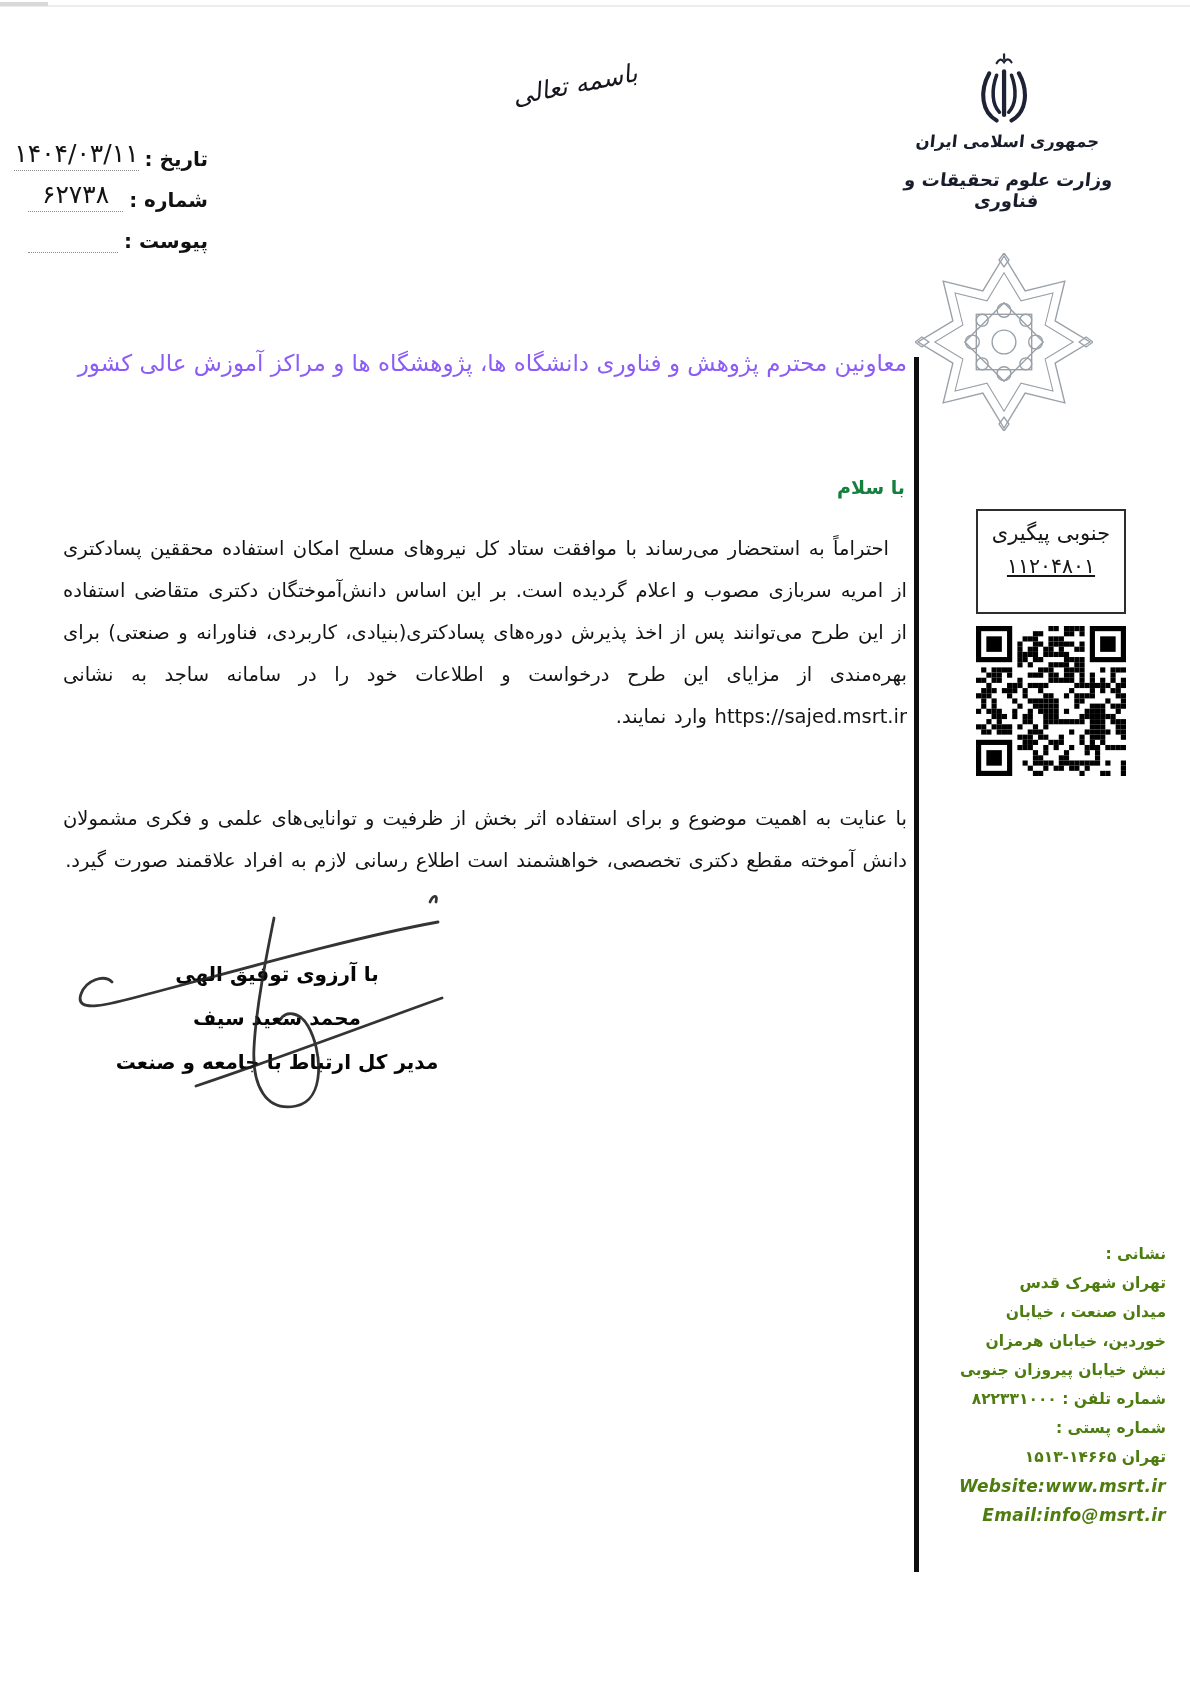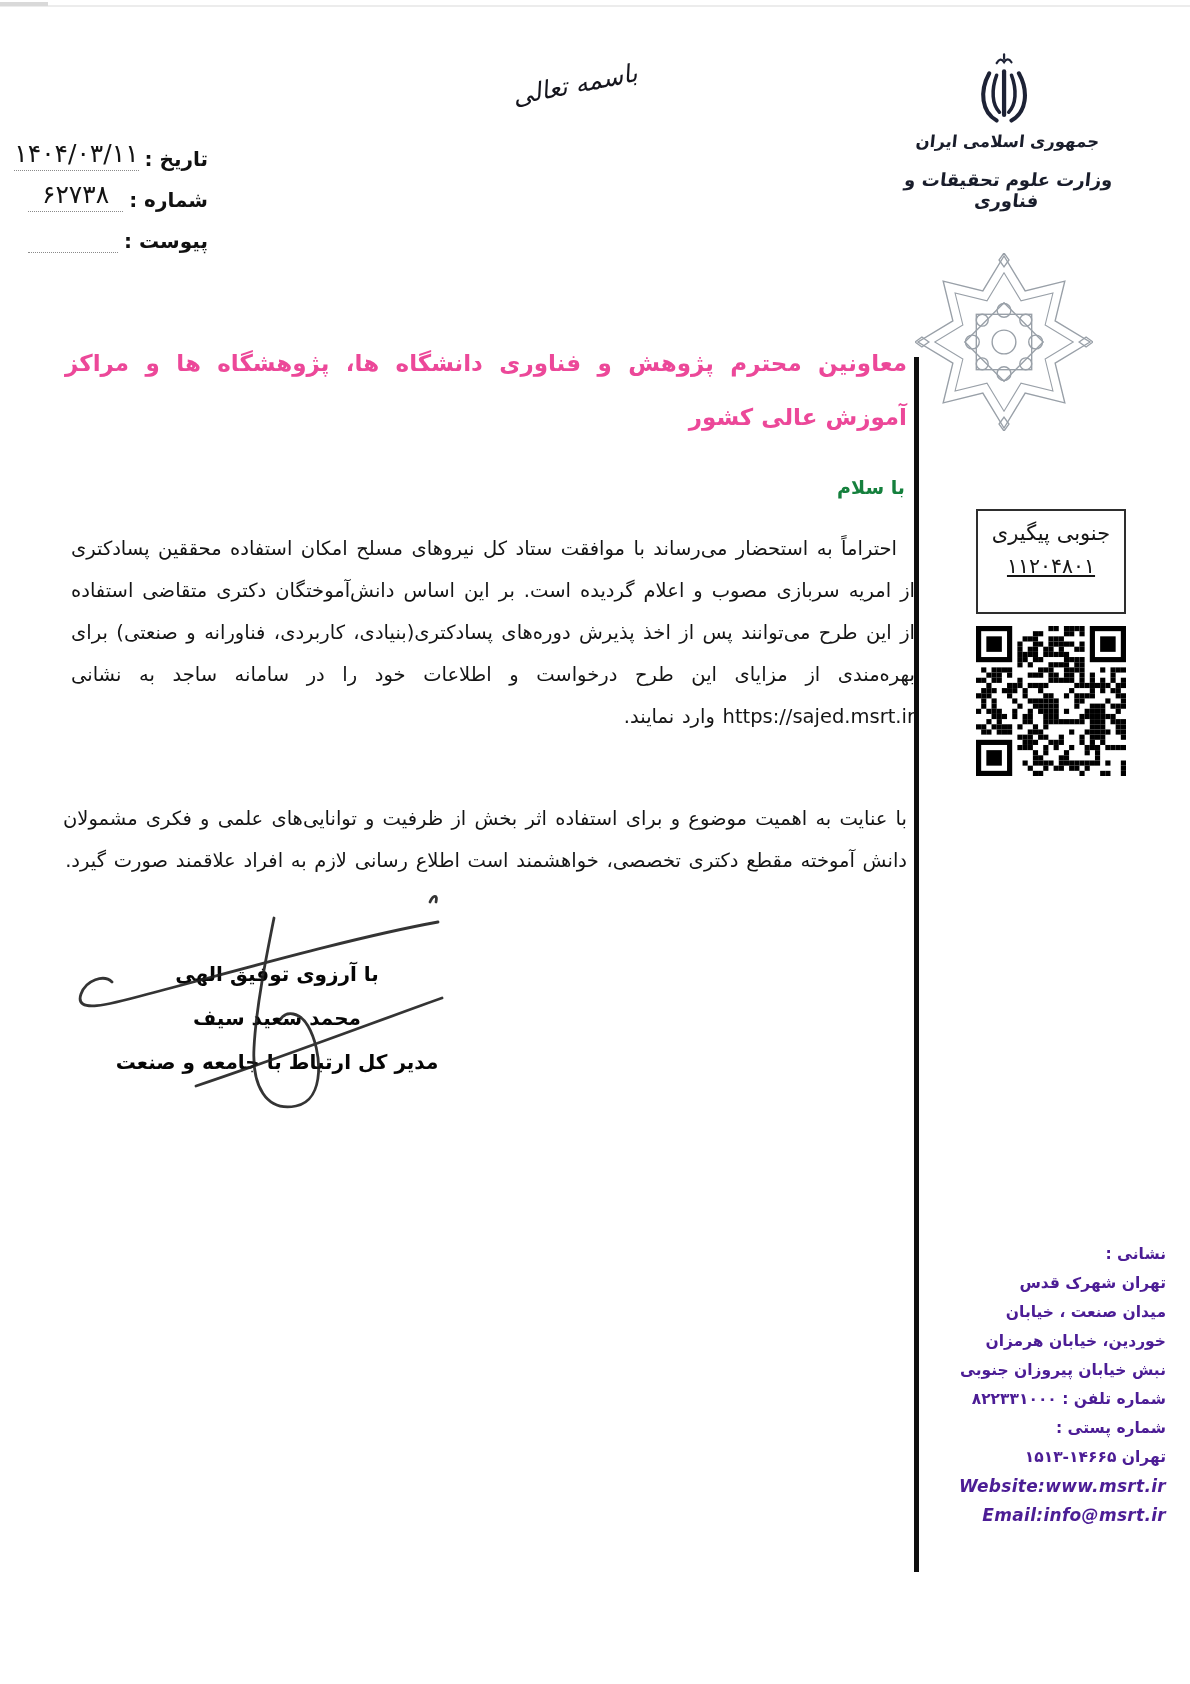--- a/index.html
+++ b/index.html
@@ -20,41 +20,41 @@
             transform:skewX(-6deg);color:#191d2b;}
   
   .meta-row{left:28px;width:180px;display:flex;direction:rtl;align-items:flex-end;}
   .meta-label{font-size:20px;font-weight:700;white-space:nowrap;padding-left:6px;color:#111;}
   .meta-line{flex:1;border-bottom:1.6px dotted #8a8a8a;text-align:center;
              font-size:25px;line-height:1.1;min-height:30px;color:#131313;margin-top:28px;}
   
   .vline{left:914px;top:357px;width:5px;height:1215px;background:#0e0e0e;}
   
   .recipient{left:65px;top:336px;width:842px;direction:rtl;text-align:justify;text-align-last:right;
-             font-size:23px;font-weight:700;line-height:2.35;color:#ec4899;}
+             font-size:23px;font-weight:400;line-height:2.35;color:#8b5cf6;}
   .salutation{left:655px;top:476px;width:250px;direction:rtl;text-align:right;
               font-size:19px;font-weight:600;color:#15803d;}
   .para{left:63px;width:844px;direction:rtl;text-align:justify;text-align-last:right;
         font-size:19.5px;line-height:2.15;color:#151515;word-spacing:1.5px;}
-  .para1{top:528px;text-indent:18px;margin-left:8px;}
+  .para1{top:528px;text-indent:18px;}
   .para2{top:798px;}
   
   .closing{left:112px;top:952px;width:330px;text-align:center;direction:rtl;
            font-weight:700;font-size:20px;color:#060606;}
   .closing div{line-height:44px;}
   .sig{left:50px;top:888px;width:430px;height:258px;}
   
   .track-box{left:976px;top:509px;width:146px;height:101px;border:2px solid #2e2e2e;
              direction:rtl;text-align:center;color:#161616;}
   .track-label{font-size:21px;margin-top:9px;line-height:1.3;}
   .track-num{font-size:20.5px;margin-top:7px;letter-spacing:2px;text-decoration:underline;}
   .qr{left:976px;top:626px;width:150px;height:150px;}
   
   .addr{right:24px;top:1240px;width:280px;direction:rtl;text-align:right;
-        font-size:15.5px;font-weight:700;color:#4c1d95;}
+        font-size:15.5px;font-weight:700;color:#4d7c0f;}
   .addr div{line-height:29px;}
   .latin{font-style:italic;font-size:17px;direction:ltr;letter-spacing:.3px;}
   .orn{left:915px;top:253px;width:178px;height:178px;}
 </style>
 </head>
 <body>
 
 <div id="page">
 
   <div class="abs scan-top"></div>

